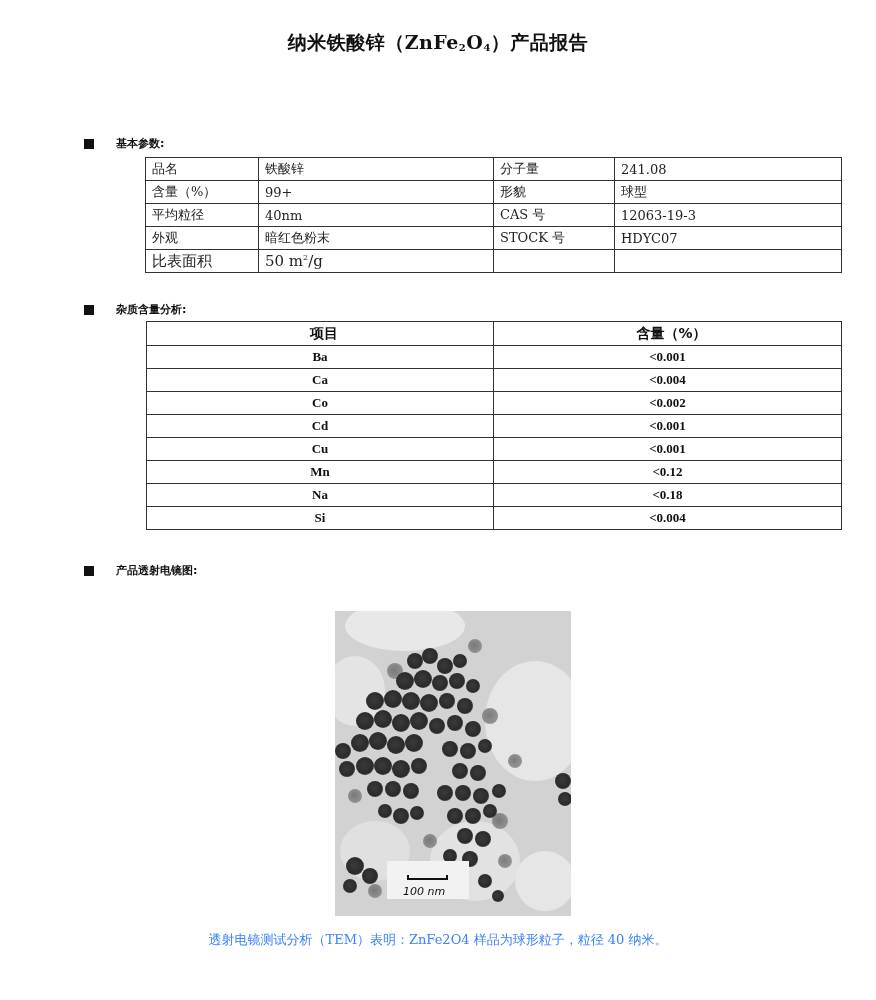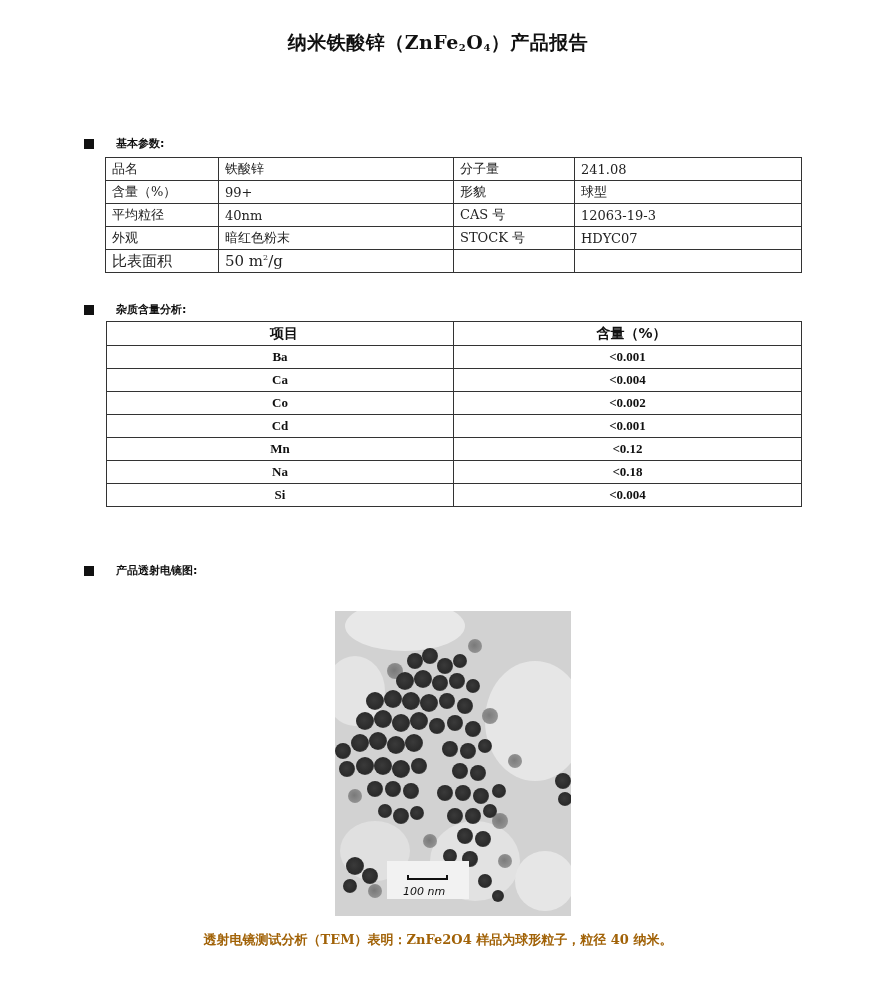--- a/index.html
+++ b/index.html
@@ -5,36 +5,36 @@
   html, body { margin: 0; padding: 0; background: #ffffff; }
   body { width: 876px; height: 1000px; position: relative; overflow: hidden;
          font-family: "DejaVu Serif", "Liberation Serif", serif; color: #111; }
   .title { position: absolute; left: 0; width: 876px; top: 30px; text-align: center;
            font-size: 19px; font-weight: bold; letter-spacing: 0.5px;
            font-family: "DejaVu Serif", serif; }
   .title sub { font-size: 10px; vertical-align: -2px; }
   .section { position: absolute; left: 84px; font-size: 11px; font-weight: bold;
              font-family: "DejaVu Sans", "Liberation Sans", sans-serif; display: flex; align-items: center; }
   .bullet { display: inline-block; width: 10px; height: 10px; background: #111; margin-right: 22px; }
-  table { position: absolute; border-collapse: collapse; table-layout: fixed; }
+  table { position: absolute; border-collapse: collapse; table-layout: fixed; margin-left: 40px; }
   td, th { border: 1.5px solid #333; padding: 0; }
   #basic { left: 105px; top: 157px; width: 696px; }
   #basic td { height: 22px; font-size: 13px; padding-left: 6px; color: #222;
               font-family: "DejaVu Serif", serif; white-space: nowrap; }
   #basic td.big { font-size: 15px; }
   #basic td.big sup { font-size: 8px; }
   #impurity { left: 106px; top: 321px; width: 695px; }
   #impurity th { height: 23px; font-size: 14px; font-weight: bold; text-align: center;
                  font-family: "DejaVu Sans", sans-serif; padding-left: 8px; }
   #impurity td { height: 22px; font-size: 13px; font-weight: bold; text-align: center;
                  font-family: "Liberation Serif", "DejaVu Serif", serif; }
   .tem { position: absolute; left: 335px; top: 611px; width: 236px; height: 305px;
          background: #dcdcdc; overflow: hidden; }
   .caption { position: absolute; left: 0; width: 876px; top: 931px; text-align: center;
-             font-size: 13px; color: #a16207; font-family: "DejaVu Serif", serif; font-weight: bold; }
+             font-size: 13px; color: #3b82f6; font-family: "DejaVu Serif", serif; }
 </style>
 </head>
 <body>
 
 <div class="title">
   <span>纳米铁酸锌（ZnFe</span><sub>2</sub><span>O</span><sub>4</sub><span>）产品报告</span>
 </div>
 
 <div class="section" style="top:136px;">
   <span class="bullet"></span>
@@ -104,20 +104,24 @@
   <tr>
         <td>Ca</td>
         <td>&lt;0.004</td>
       </tr>
   <tr>
         <td>Co</td>
         <td>&lt;0.002</td>
       </tr>
   <tr>
         <td>Cd</td>
+        <td>&lt;0.001</td>
+      </tr>
+  <tr>
+        <td>Cu</td>
         <td>&lt;0.001</td>
       </tr>
   <tr>
         <td>Mn</td>
         <td>&lt;0.12</td>
       </tr>
   <tr>
         <td>Na</td>
         <td>&lt;0.18</td>
       </tr>

